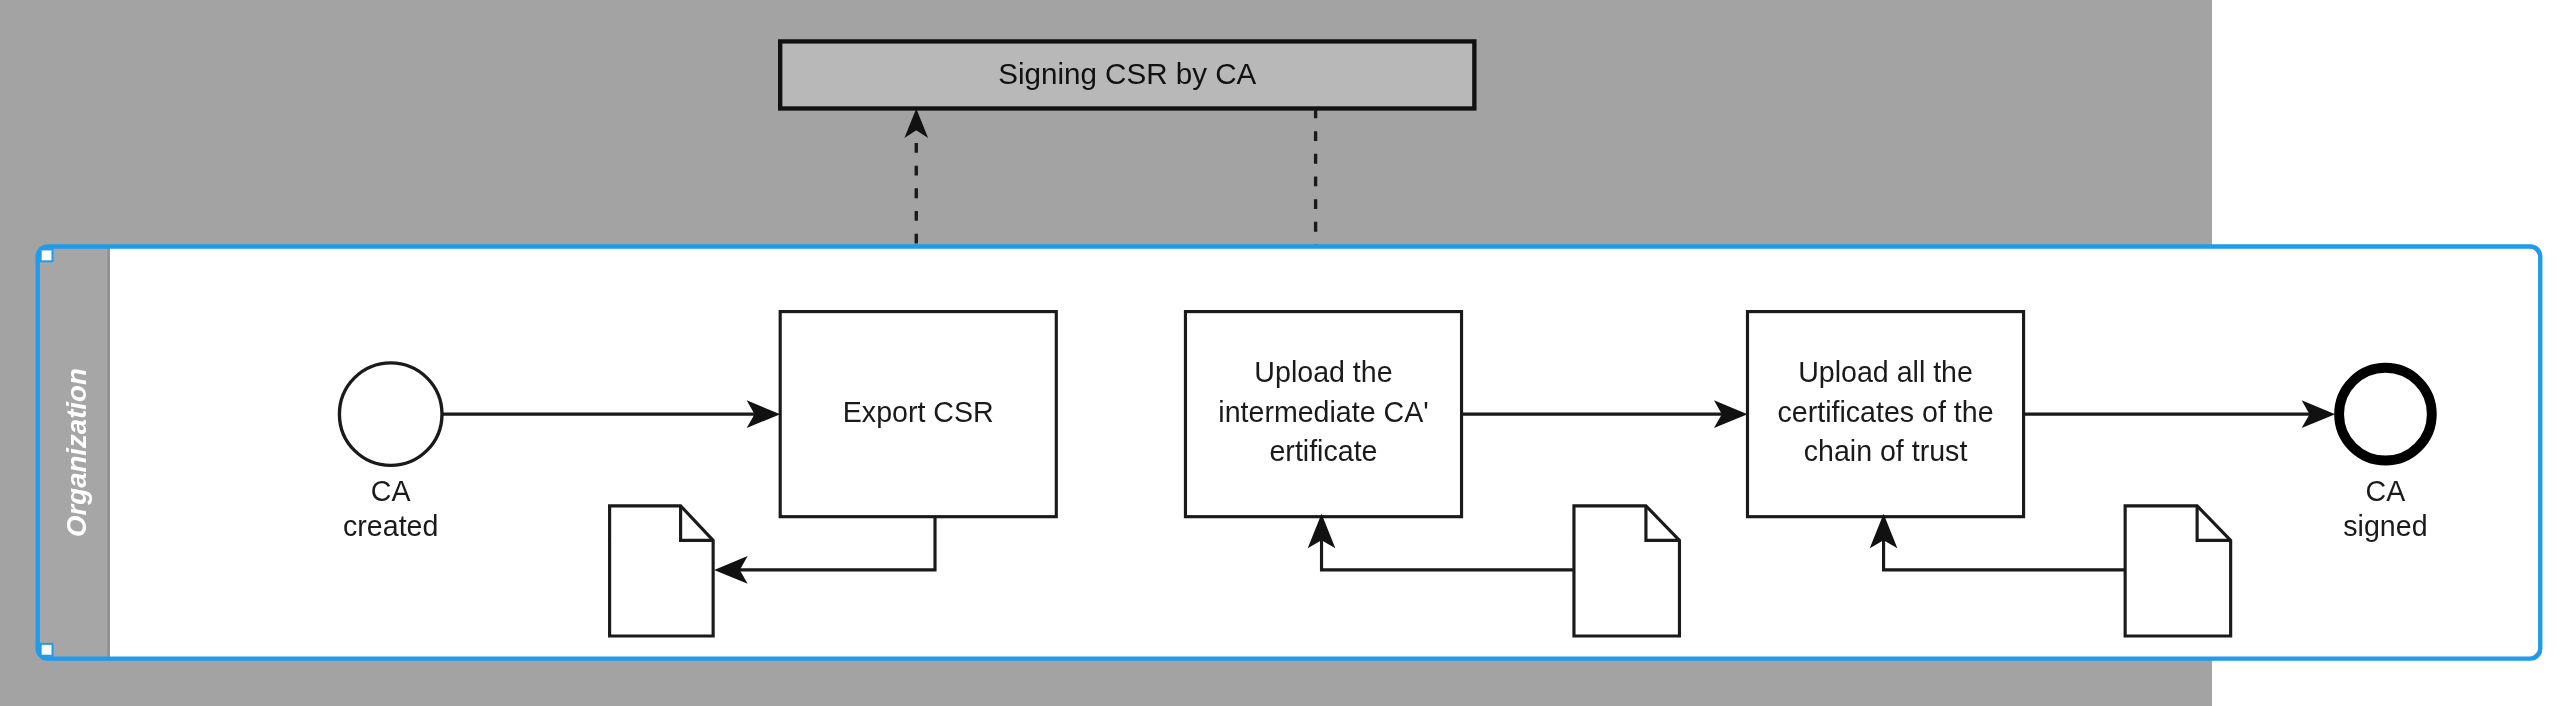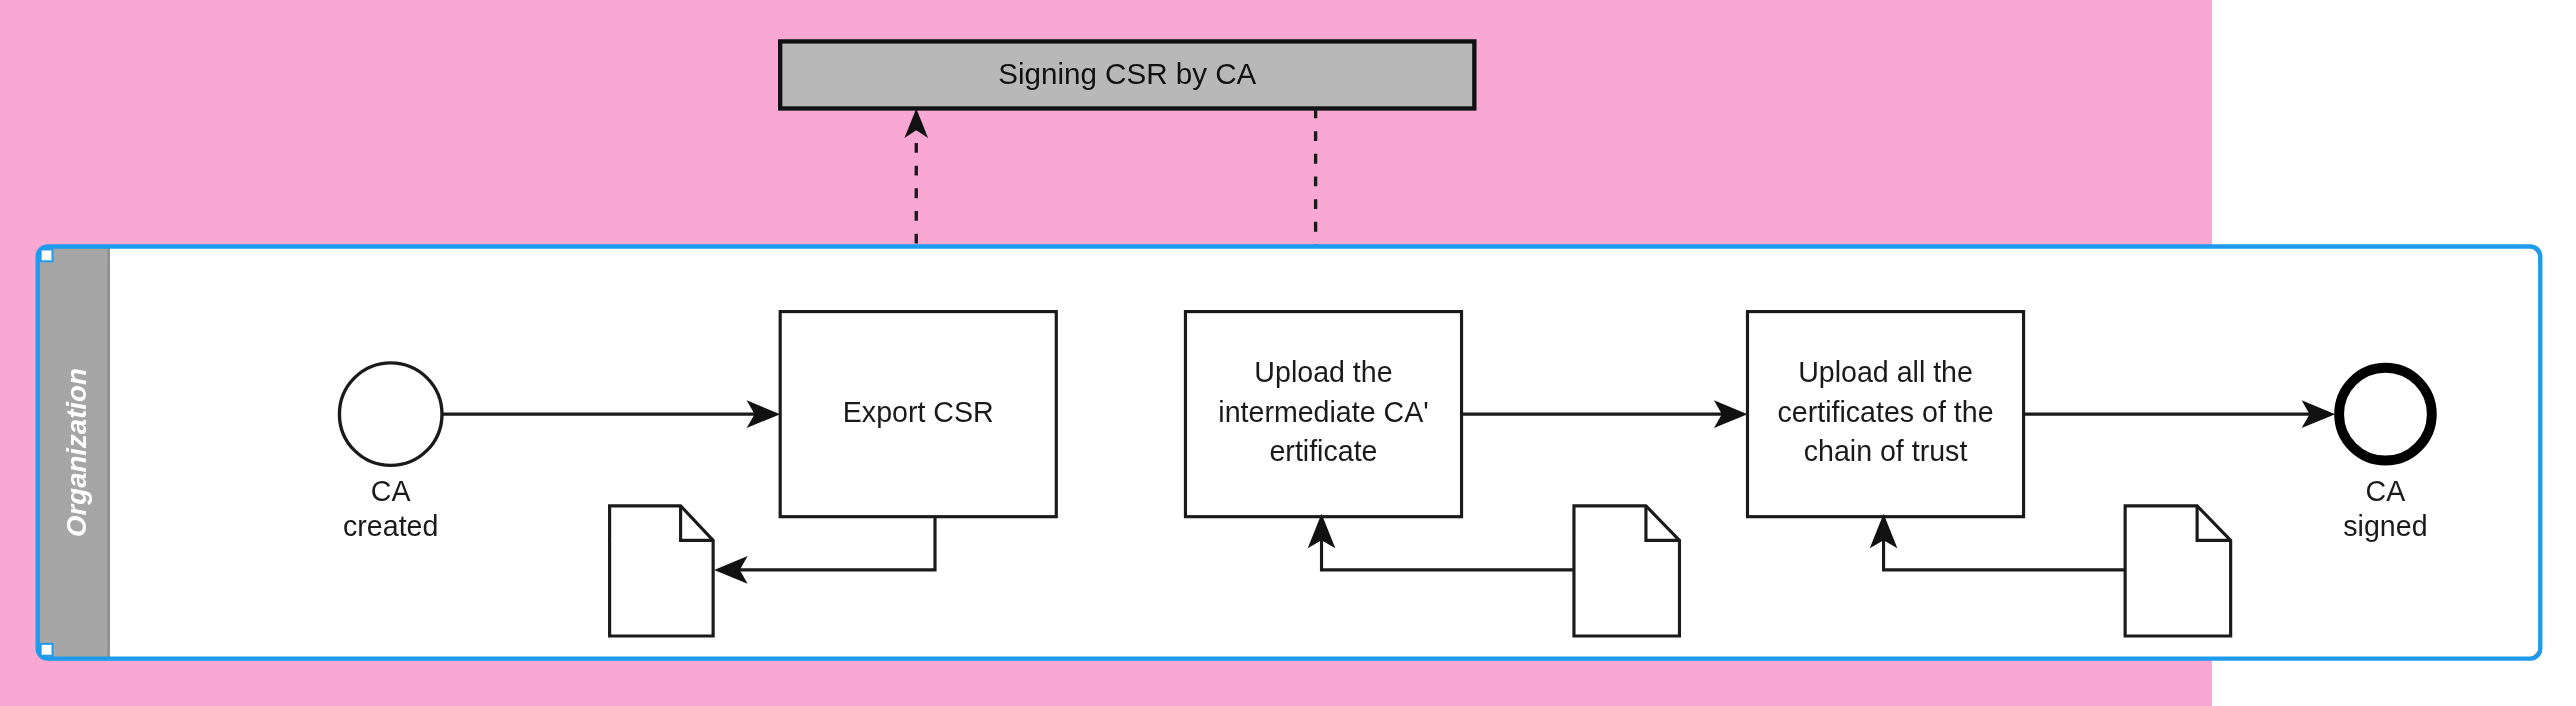--- a/index.html
+++ b/index.html
@@ -11,21 +11,21 @@
   body {
     width: 2576px;
     height: 706px;
     overflow: hidden;
     font-family: "Liberation Sans", sans-serif;
   }
   #canvas {
     position: relative;
     width: 2212px;
     height: 706px;
-    background: #f9a8d4;
+    background: #a3a3a3;
   }
   svg.diagram {
     position: absolute;
     left: 0;
     top: 0;
     width: 2576px;
     height: 706px;
     display: block;
   }
   .shape-stroke {

